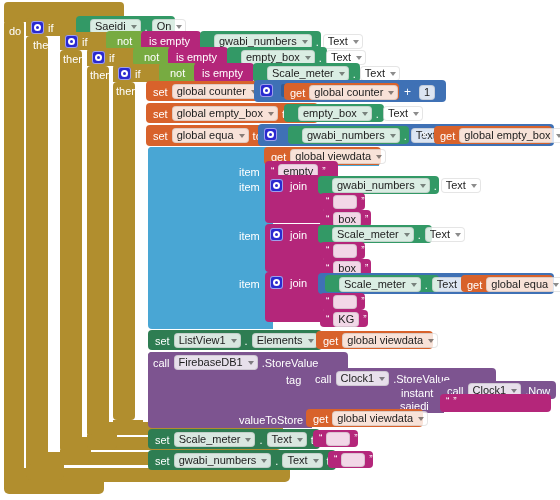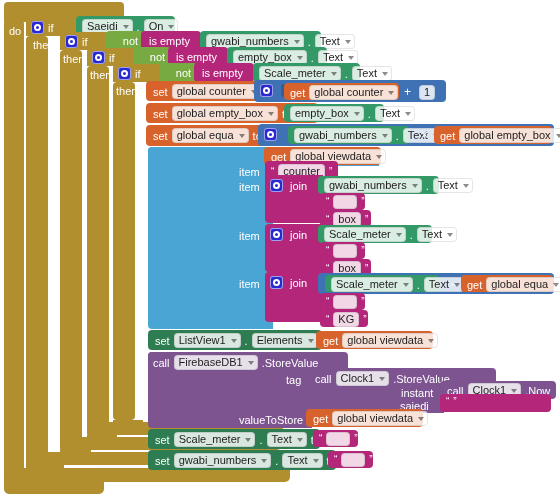--- a/index.html
+++ b/index.html
@@ -48,26 +48,26 @@
   }
   
   .sock{
     width:5px;height:13px;flex:none;border-radius:2px 0 0 2px;
     background:rgba(0,0,0,.16);
     box-shadow:inset -1px 0 0 rgba(255,255,255,.18);
   }
 
   
   .c-ctrl{background:#B18E2E;}
-  .c-logic{background:#77AB41;text-align:center;}           
+  .c-logic{background:#77AB41;}           
   .c-text{background:#B4267A;}            
   .c-math{background:#3F71B5;}            
   .c-list{background:#49A6D4;}            
   .c-var{background:#D8622B;}             
-  .c-comp{background:#339966;}            
+  .c-comp{background:#339966;padding-left:8px;}            
   .c-compset{background:#2E7D52;}         
   .c-fire{background:#7D5490;}            
 
   .hdr-txt{font-size:11.5px;}
 
   
 </style>
 </head>
 <body>
 
@@ -291,21 +291,21 @@
         <span>global viewdata</span>
           <i class="caret"></i>
       </span>
     </div>
   </div>
 
   <div class="lbl" style="position:absolute;left:239px;top:166px;">item</div>
   <div class="blk c-text" style="left:265px;top:161px;width:73px;height:19px;">
     <div class="row" style="padding:3px 0 0 6px;">
       <span class="lbl" style="font-size:10px;">“</span>
-      <span class="fld plain">counter</span>
+      <span class="fld plain">empty</span>
       <span class="lbl" style="font-size:10px;">”</span>
     </div>
   </div>
 
   <div class="lbl" style="position:absolute;left:239px;top:181px;">item</div>
   <div class="blk c-text" style="left:265px;top:175px;width:58px;height:48px;border-radius:4px 0 0 4px;"></div>
   <div class="row" style="position:absolute;left:270px;top:179px;">
     <span class="gear"></span>
     <span class="lbl" style="margin-left:3px;">join</span>
   </div>

